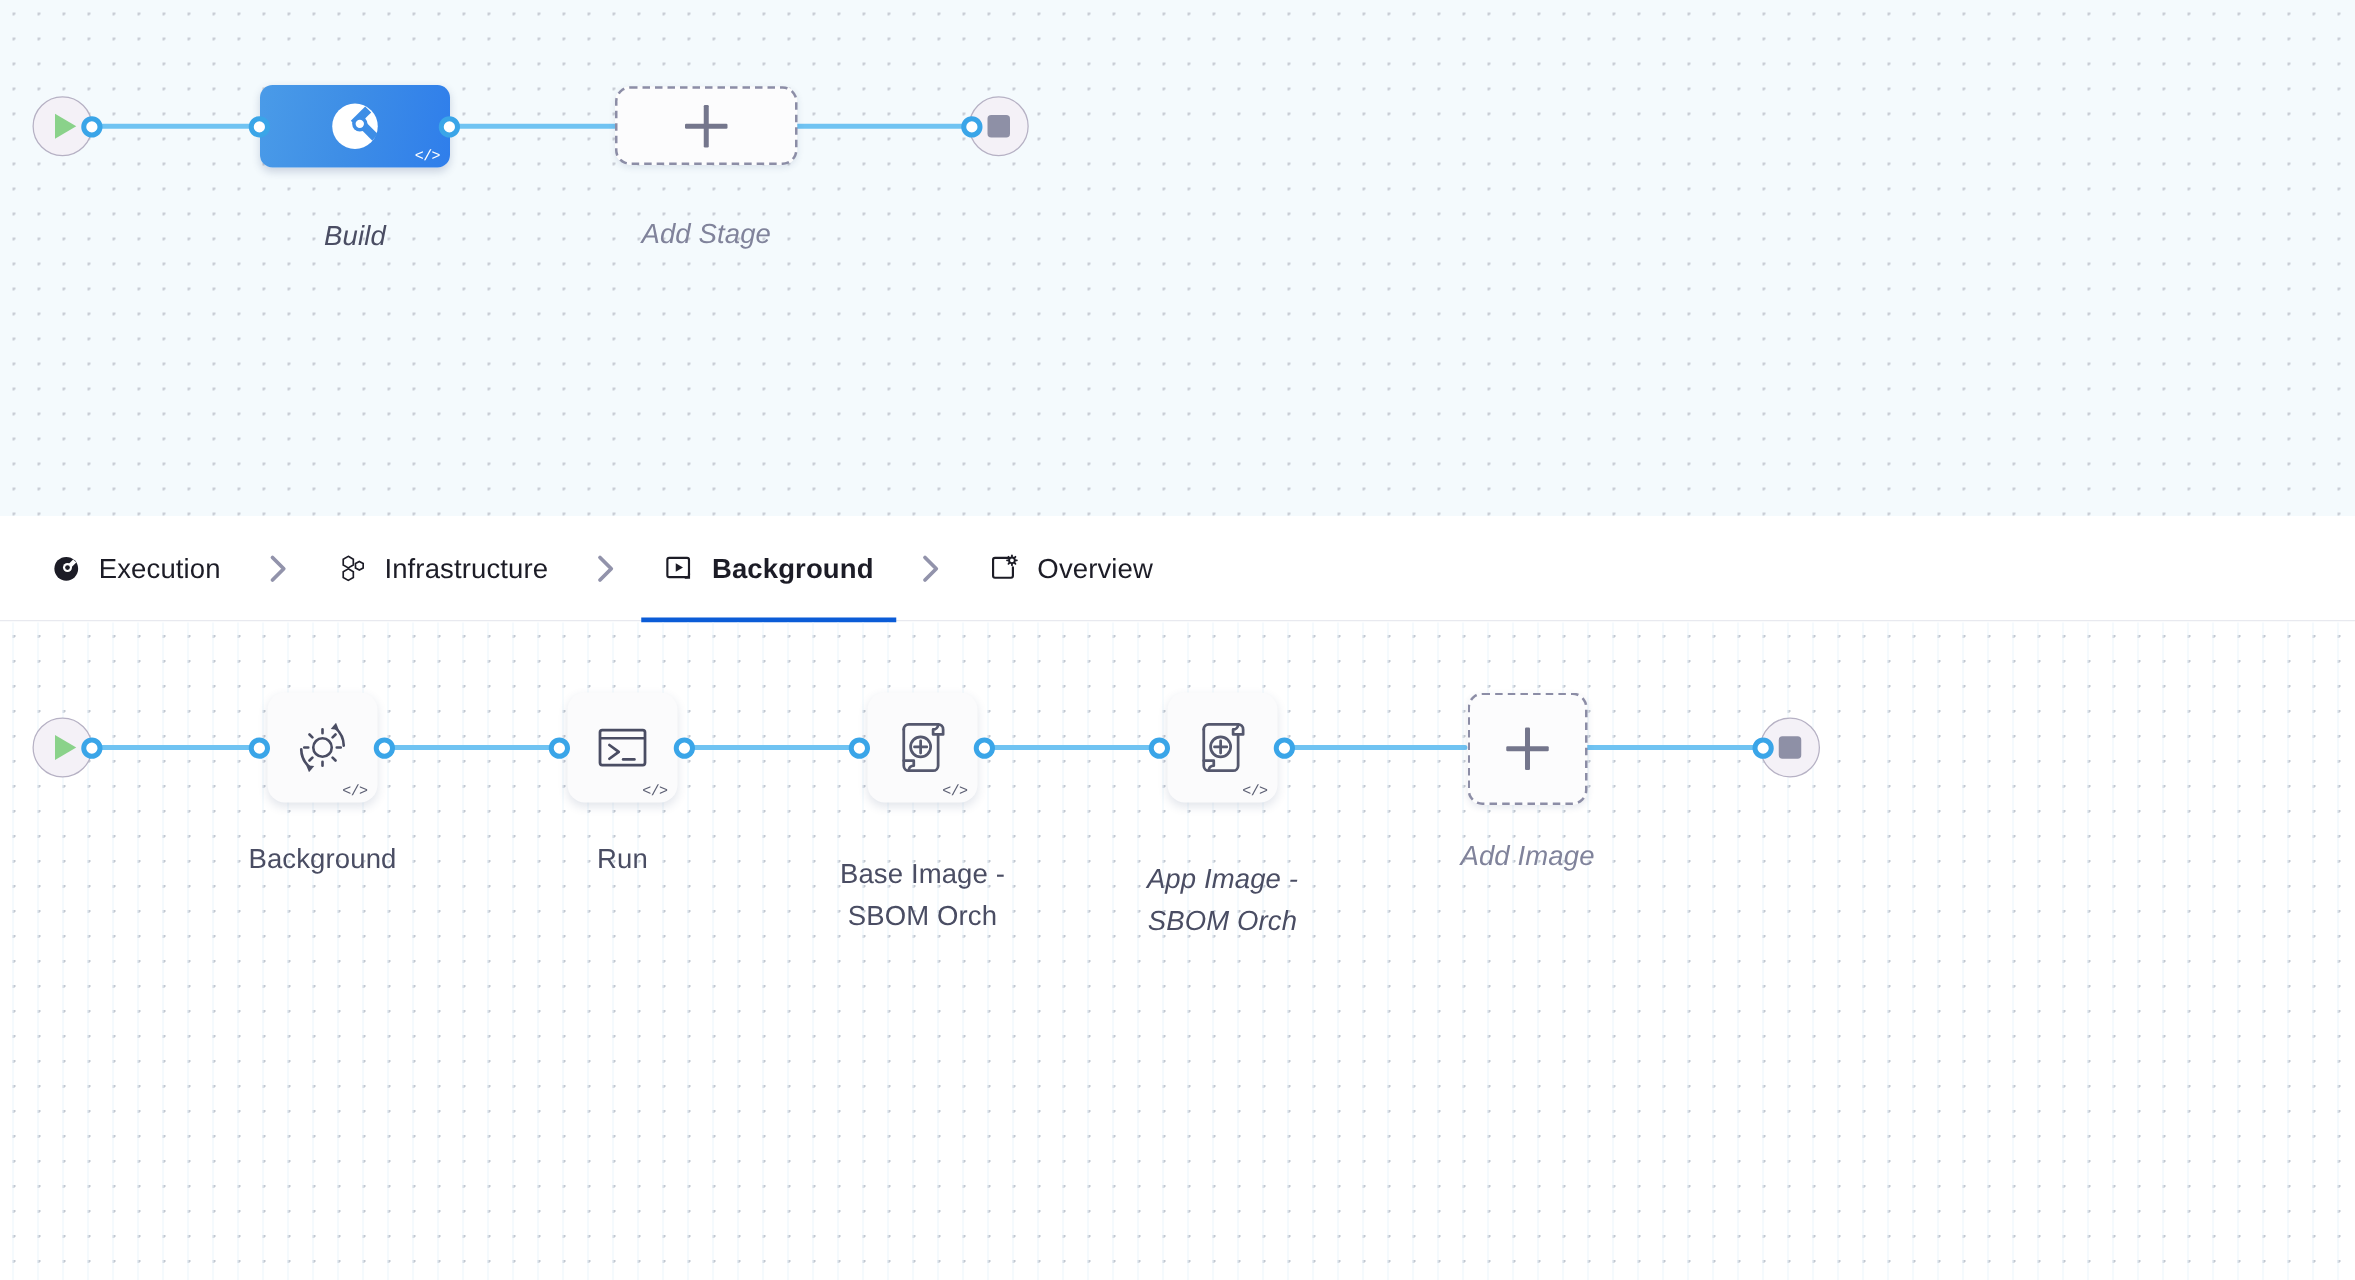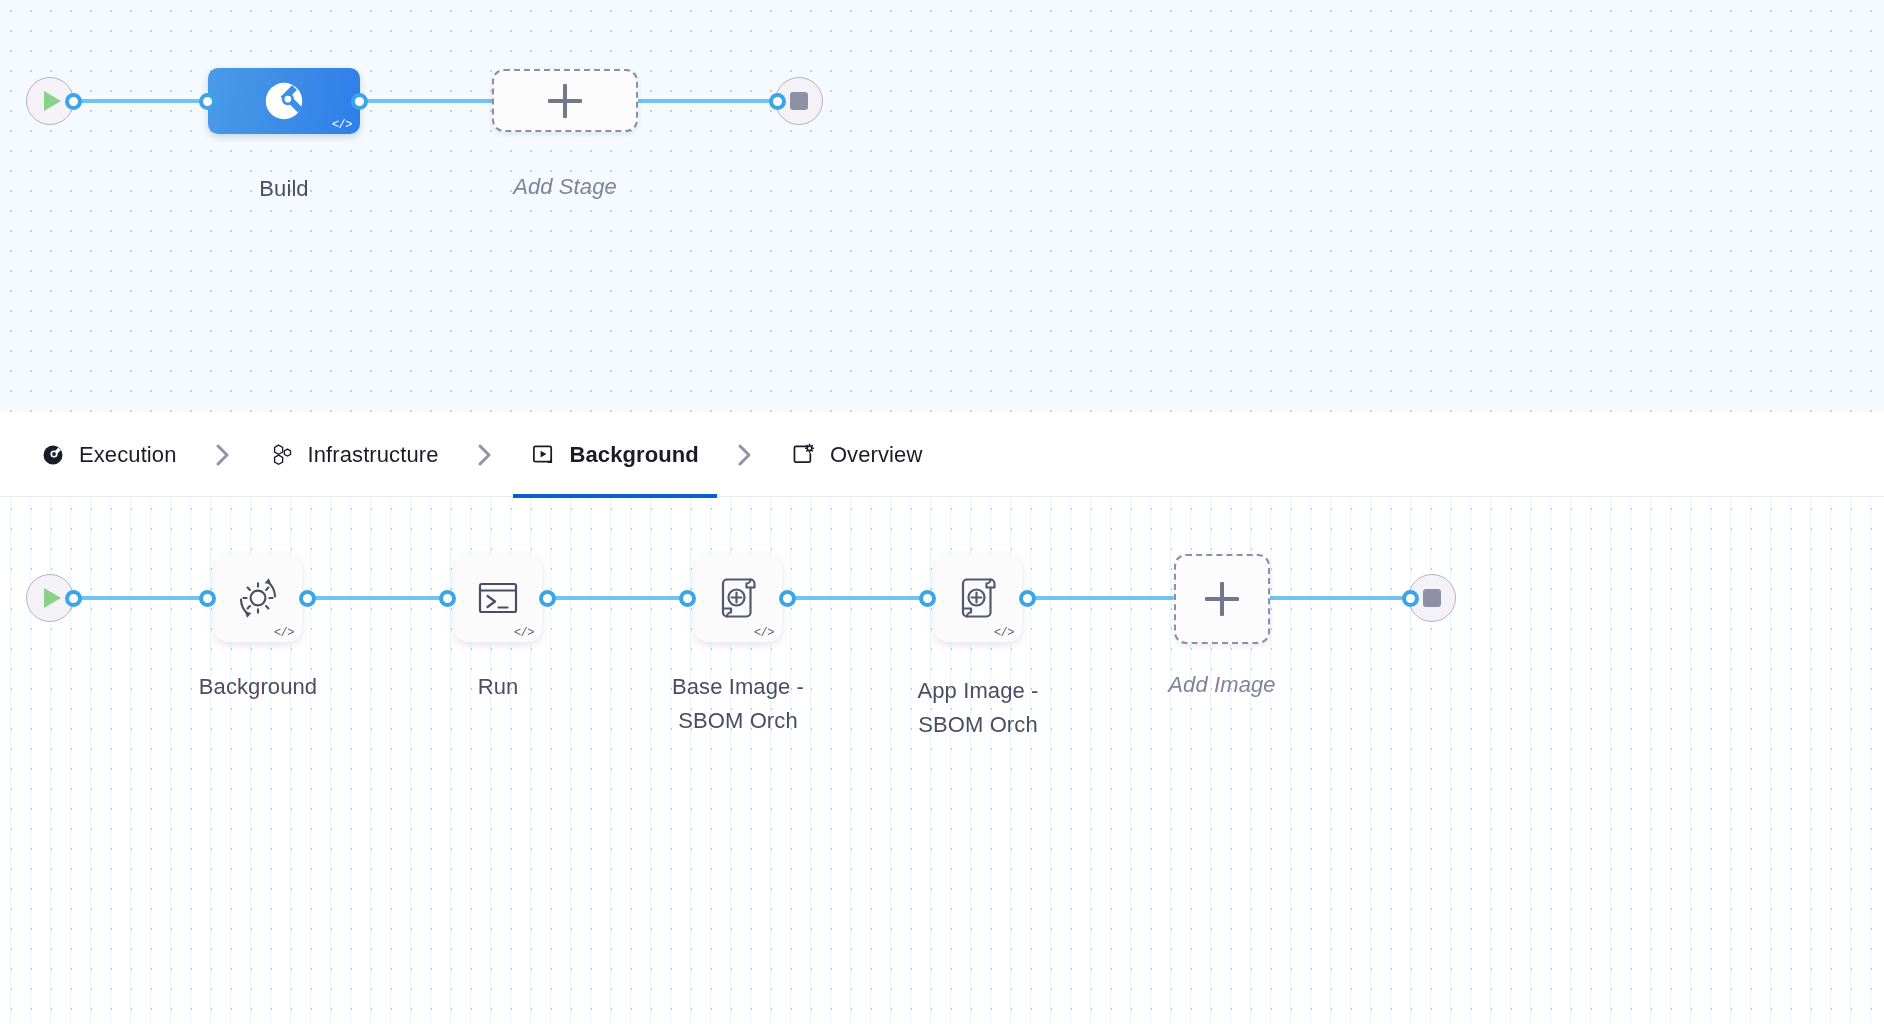--- a/index.html
+++ b/index.html
@@ -239,21 +239,21 @@
       <path d="M24 5 A19 19 0 1 0 24 43 A19 19 0 1 0 24 5 Z" fill="#ffffff"></path>
       <path d="M32.5 7.5 L20.5 19.5 L25.5 24.5 L37.5 12.5 Z" fill="#3e8ee6"></path>
       <path d="M38.5 36 L26.5 24 L31.5 19 L43 30.5 Z" fill="#3e8ee6"></path>
       <circle cx="28" cy="22" r="6.4" fill="#3e8ee6"></circle>
       <circle cx="28" cy="22" r="3.5" fill="#ffffff"></circle>
     </svg>
     <span class="code-badge">&lt;/&gt;</span>
   </div>
   <div class="dot" style="left:199px;top:93px;"></div>
   <div class="dot" style="left:351px;top:93px;"></div>
-  <div class="node-label" style="left:208px;top:172px;width:152px;">Build</div>
+  <div class="node-label" style="left:208px;top:172px;width:152px;font-style:italic;">Build</div>
 
   <div class="add-node" style="left:492px;top:69px;width:146px;height:63px;">
     <div class="plus"></div>
   </div>
   <div class="node-label muted" style="left:492px;top:170px;width:146px;">Add Stage</div>
 
   <div class="terminal-node" style="left:775px;top:77px;">
     <div class="stop-sq"></div>
   </div>
   <div class="dot" style="left:769px;top:93px;"></div>
@@ -390,40 +390,40 @@
         <path d="M40.5 17.5 V42.5 A4 4 0 0 1 36.5 46.5 H17"></path>
         <path d="M17 46.5 A4 4 0 0 1 13 42.5 V38.5 H21 V42.5 A4 4 0 0 0 17 46.5 Z"></path>
         <circle cx="26.5" cy="27.5" r="8"></circle>
         <path d="M26.5 22.6 V32.4 M21.6 27.5 H31.4"></path>
       </g>
     </svg>
     <span class="code-badge dark">&lt;/&gt;</span>
   </div>
   <div class="dot" style="left:679px;top:92px;"></div>
   <div class="dot" style="left:779px;top:92px;"></div>
-  <div class="node-label" style="left:634px;top:172px;width:208px;">Base Image -
+  <div class="node-label" style="left:634px;top:184px;width:208px;">Base Image -
 SBOM Orch</div>
 
   <div class="step-node" style="left:934px;top:56px;">
     <svg width="56" height="56" viewBox="0 0 56 56">
       <g fill="none" stroke="#55586e" stroke-width="2.2" stroke-linecap="round" stroke-linejoin="round">
         <path d="M13 13.5 A4 4 0 0 1 17 9.5 H40.5"></path>
         <path d="M13 13.5 V38.5"></path>
         <path d="M40.5 9.5 A4 4 0 0 1 44.5 13.5 V17.5 H36.5 V13.5 A4 4 0 0 0 40.5 9.5 Z"></path>
         <path d="M40.5 17.5 V42.5 A4 4 0 0 1 36.5 46.5 H17"></path>
         <path d="M17 46.5 A4 4 0 0 1 13 42.5 V38.5 H21 V42.5 A4 4 0 0 0 17 46.5 Z"></path>
         <circle cx="26.5" cy="27.5" r="8"></circle>
         <path d="M26.5 22.6 V32.4 M21.6 27.5 H31.4"></path>
       </g>
     </svg>
     <span class="code-badge dark">&lt;/&gt;</span>
   </div>
   <div class="dot" style="left:919px;top:92px;"></div>
   <div class="dot" style="left:1019px;top:92px;"></div>
-  <div class="node-label" style="left:874px;top:176px;width:208px;">App Image -
+  <div class="node-label" style="left:874px;top:188px;width:208px;font-style:italic;">App Image -
 SBOM Orch</div>
 
   <div class="add-node" style="left:1174px;top:56px;width:96px;height:90px;">
     <div class="plus"></div>
   </div>
   <div class="node-label muted" style="left:1118px;top:170px;width:208px;">Add Image</div>
 
   <div class="terminal-node" style="left:1408px;top:76px;">
     <div class="stop-sq"></div>
   </div>

